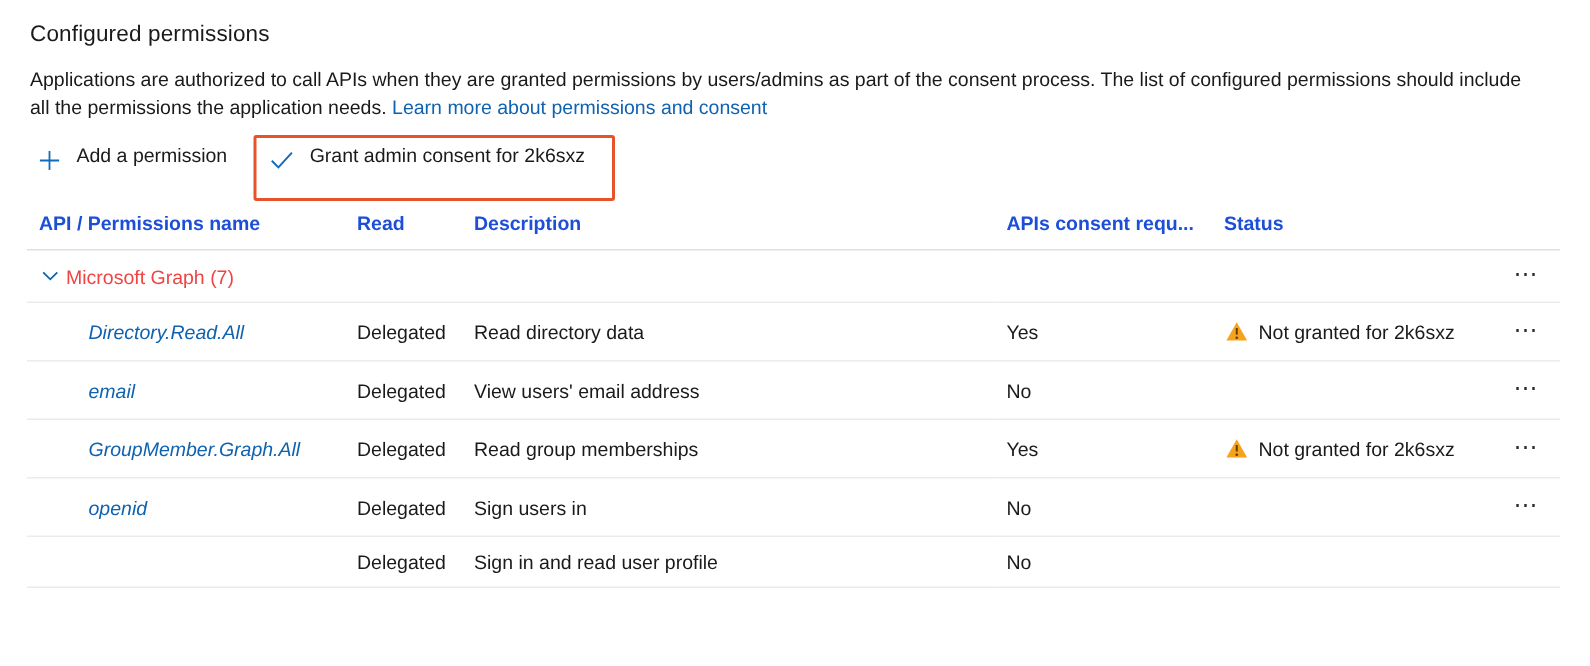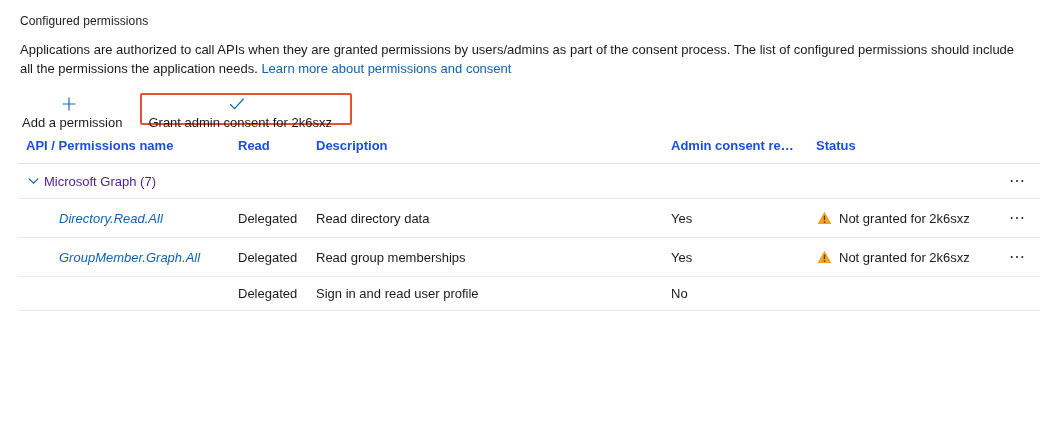--- a/index.html
+++ b/index.html
@@ -16,21 +16,21 @@
     overflow: hidden;
   }
   .page {
     position: relative;
     width: 1060px;
     height: 444px;
     box-sizing: border-box;
     padding: 14px 18px 0 18px;
   }
   .section-title {
-    font-size: 12px;
+    font-size: 15px;
     font-weight: 400;
     color: #1b1a19;
     margin: 0 0 12px 2px;
     letter-spacing: 0.1px;
   }
   .description {
     font-size: 13px;
     line-height: 19px;
     color: #1b1a19;
     margin: 0 0 6px 2px;
@@ -43,51 +43,50 @@
     text-align: center;
   }
   .command-bar {
     display: flex;
     align-items: center;
     margin: 14px 0 6px 0;
     height: 34px;
   }
   .cmd-btn {
     display: inline-flex;
-    align-items: center;
+    align-items: flex-start;
     height: 32px;
     padding: 0 12px 0 4px;
     background: transparent;
     border: none;
     font-size: 13px;
     color: #1b1a19;
     cursor: pointer;
     font-family: "Liberation Sans", sans-serif;
     white-space: nowrap;
-    flex-direction: column;
   }
   .cmd-icon {
     display: inline-flex;
     align-items: center;
     justify-content: center;
     width: 22px;
     height: 22px;
     margin-right: 7px;
     color: #0f6cbd;
     flex: 0 0 auto;
   }
   .cmd-icon svg { display: block; }
   .highlight-box {
     border: 2px solid #e8522b;
     border-radius: 2px;
     padding: 0 6px 0 2px;
     margin-left: 6px;
     display: inline-flex;
     align-items: center;
-    height: 32px;
+    height: 44px;
     box-sizing: border-box;
   }
 
   table.perm-table {
     width: 1022px;
     border-collapse: collapse;
     table-layout: fixed;
     margin-top: 6px;
   }
   table.perm-table th {
@@ -130,21 +129,21 @@
     display: inline-flex;
     align-items: center;
     justify-content: center;
     width: 14px;
     height: 14px;
     margin-right: 4px;
     color: #0f62b0;
     cursor: pointer;
   }
   .group-link {
-    color: #4c1d95;
+    color: #ef4444;
     cursor: pointer;
   }
 
   .perm-name {
     color: #0f62b0;
     cursor: pointer;
     padding-left: 33px;
     display: inline-block;
     font-style: italic;
   }
@@ -222,21 +221,21 @@
         <col class="col-desc">
       <col class="col-admin">
         <col class="col-status">
         <col class="col-menu">
     </colgroup>
     <thead>
       <tr>
         <th>API / Permissions name</th>
         <th>Read</th>
         <th>Description</th>
-        <th>Admin consent requ...</th>
+        <th>APIs consent requ...</th>
         <th>Status</th>
         <th></th>
       </tr>
     </thead>
     <tbody>
       <tr class="group-row">
         <td colspan="5">
           <span class="group-cell">
             <span class="chevron">
               <svg width="11" height="8" viewBox="0 0 11 8" aria-hidden="true">
@@ -266,20 +265,34 @@
               </svg>
             </span>
             <span class="status-text">Not granted for 2k6sxz</span>
           </span>
         </td>
         <td class="menu-cell">
           <button class="ellipsis-btn">⋯</button>
         </td>
       </tr>
 
+      <tr>
+        <td><span class="perm-name">email</span></td>
+        <td>Delegated</td>
+        <td>View users' email address</td>
+        <td>No</td>
+        <td>
+          <span class="status-cell">
+            <span class="status-text"></span>
+          </span>
+        </td>
+        <td class="menu-cell">
+          <button class="ellipsis-btn">⋯</button>
+        </td>
+      </tr>
 
       <tr>
         <td><span class="perm-name">GroupMember.Graph.All</span></td>
         <td>Delegated</td>
         <td>Read group memberships</td>
         <td>Yes</td>
         <td>
           <span class="status-cell">
             <span class="warn-icon">
               <svg width="15" height="14" viewBox="0 0 15 14" aria-hidden="true">
@@ -290,20 +303,34 @@
             </span>
             <span class="status-text">Not granted for 2k6sxz</span>
           </span>
         </td>
         <td class="menu-cell">
           <button class="ellipsis-btn">⋯</button>
         </td>
       </tr>
 
 
+      <tr>
+        <td><span class="perm-name">openid</span></td>
+        <td>Delegated</td>
+        <td>Sign users in</td>
+        <td>No</td>
+        <td>
+          <span class="status-cell">
+            <span class="status-text"></span>
+          </span>
+        </td>
+        <td class="menu-cell">
+          <button class="ellipsis-btn">⋯</button>
+        </td>
+      </tr>
 
 
       <tr>
         <td></td>
         <td>Delegated</td>
         <td>Sign in and read user profile</td>
         <td>No</td>
         <td>
           <span class="status-cell">
             <span class="status-text"></span>

